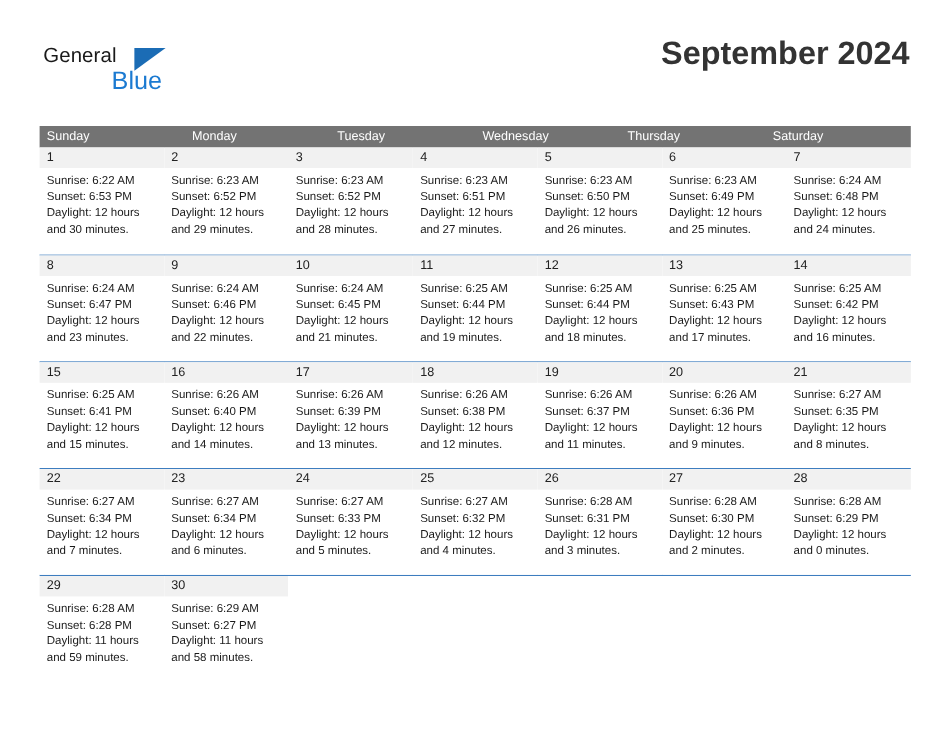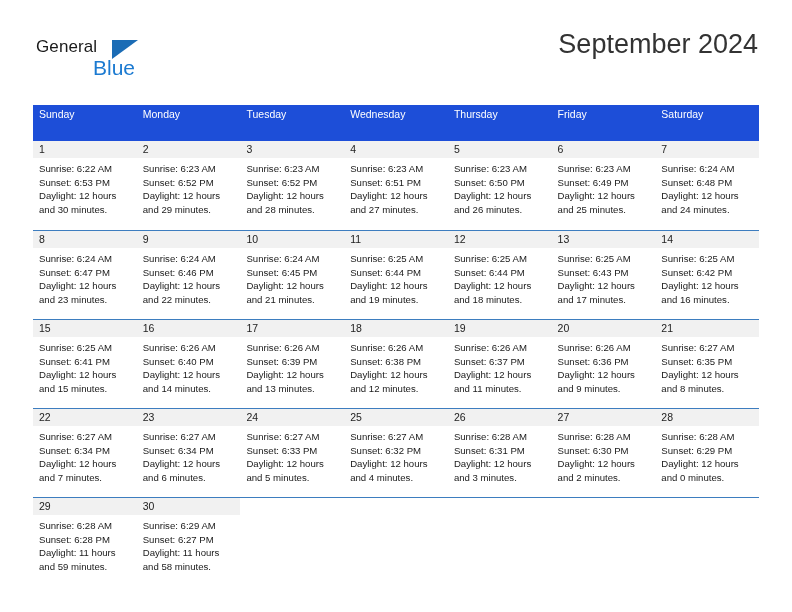--- a/index.html
+++ b/index.html
@@ -70,40 +70,41 @@
     position: absolute;
     right: 34px;
     top: 28px;
     text-align: right;
   }
   .month-title {
     font-size: 27px;
     color: #333333;
     line-height: 33px;
     white-space: nowrap;
+    font-weight: bold;
   }
   .location {
     font-size: 13.5px;
     color: #333333;
     line-height: 20px;
     margin-top: 5px;
     white-space: nowrap;
   }
 
   
   .calendar {
     position: absolute;
     left: 33px;
     top: 105px;
     width: 726px;
   }
   .weekdays {
     display: flex;
-    background: #1d4ed8;
-    height: 36px;
+    background: #737373;
+    height: 18px;
   }
   .weekday {
     flex: 1 1 0;
     color: #ffffff;
     font-size: 10.5px;
     line-height: 19px;
     padding-left: 6px;
     box-sizing: border-box;
     white-space: nowrap;
     overflow: hidden;
@@ -164,21 +165,20 @@
 
   </div>
 
   <div class="calendar">
     <div class="weekdays" id="weekday-row">
         <div class="weekday">Sunday</div>
         <div class="weekday">Monday</div>
         <div class="weekday">Tuesday</div>
         <div class="weekday">Wednesday</div>
         <div class="weekday">Thursday</div>
-        <div class="weekday">Friday</div>
         <div class="weekday">Saturday</div>
       </div>
     <div id="weeks-container">
         <div class="week">
           <div class="daycell">
             <div class="daynum">1</div>
             <div class="lines">
               <div class="line">Sunrise: 6:22 AM</div>
               <div class="line">Sunset: 6:53 PM</div>
               <div class="line">Daylight: 12 hours</div>

